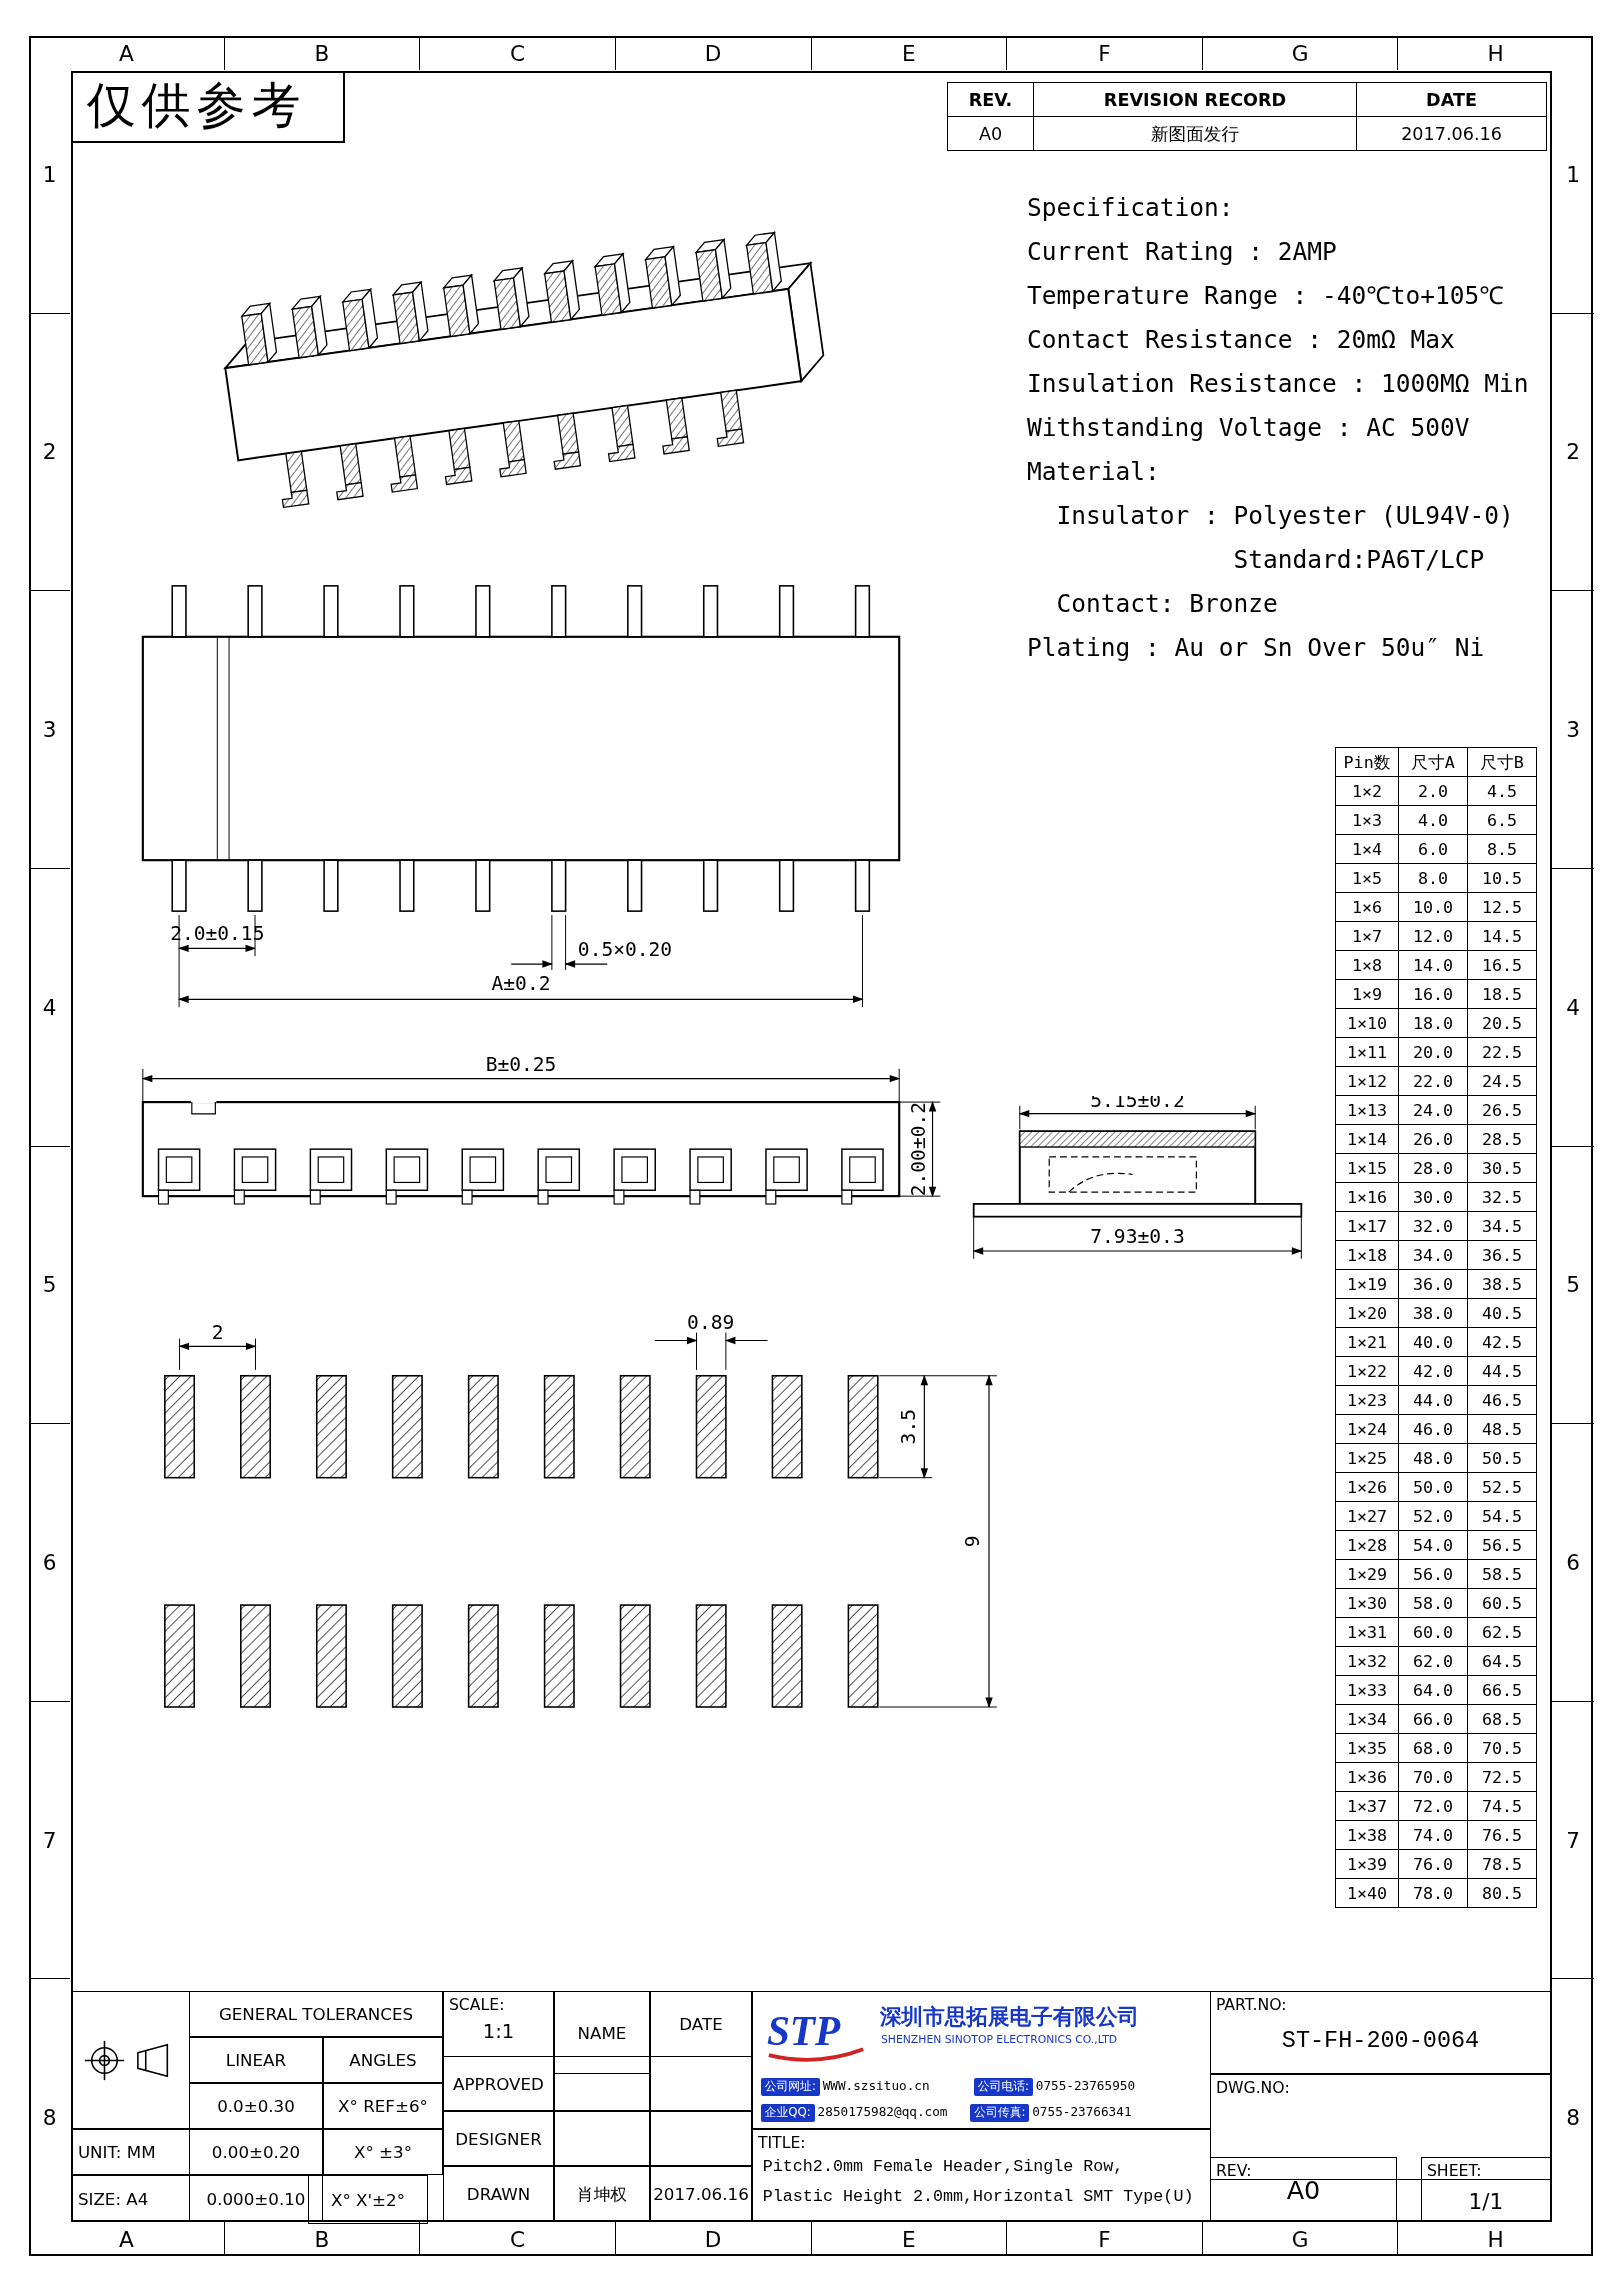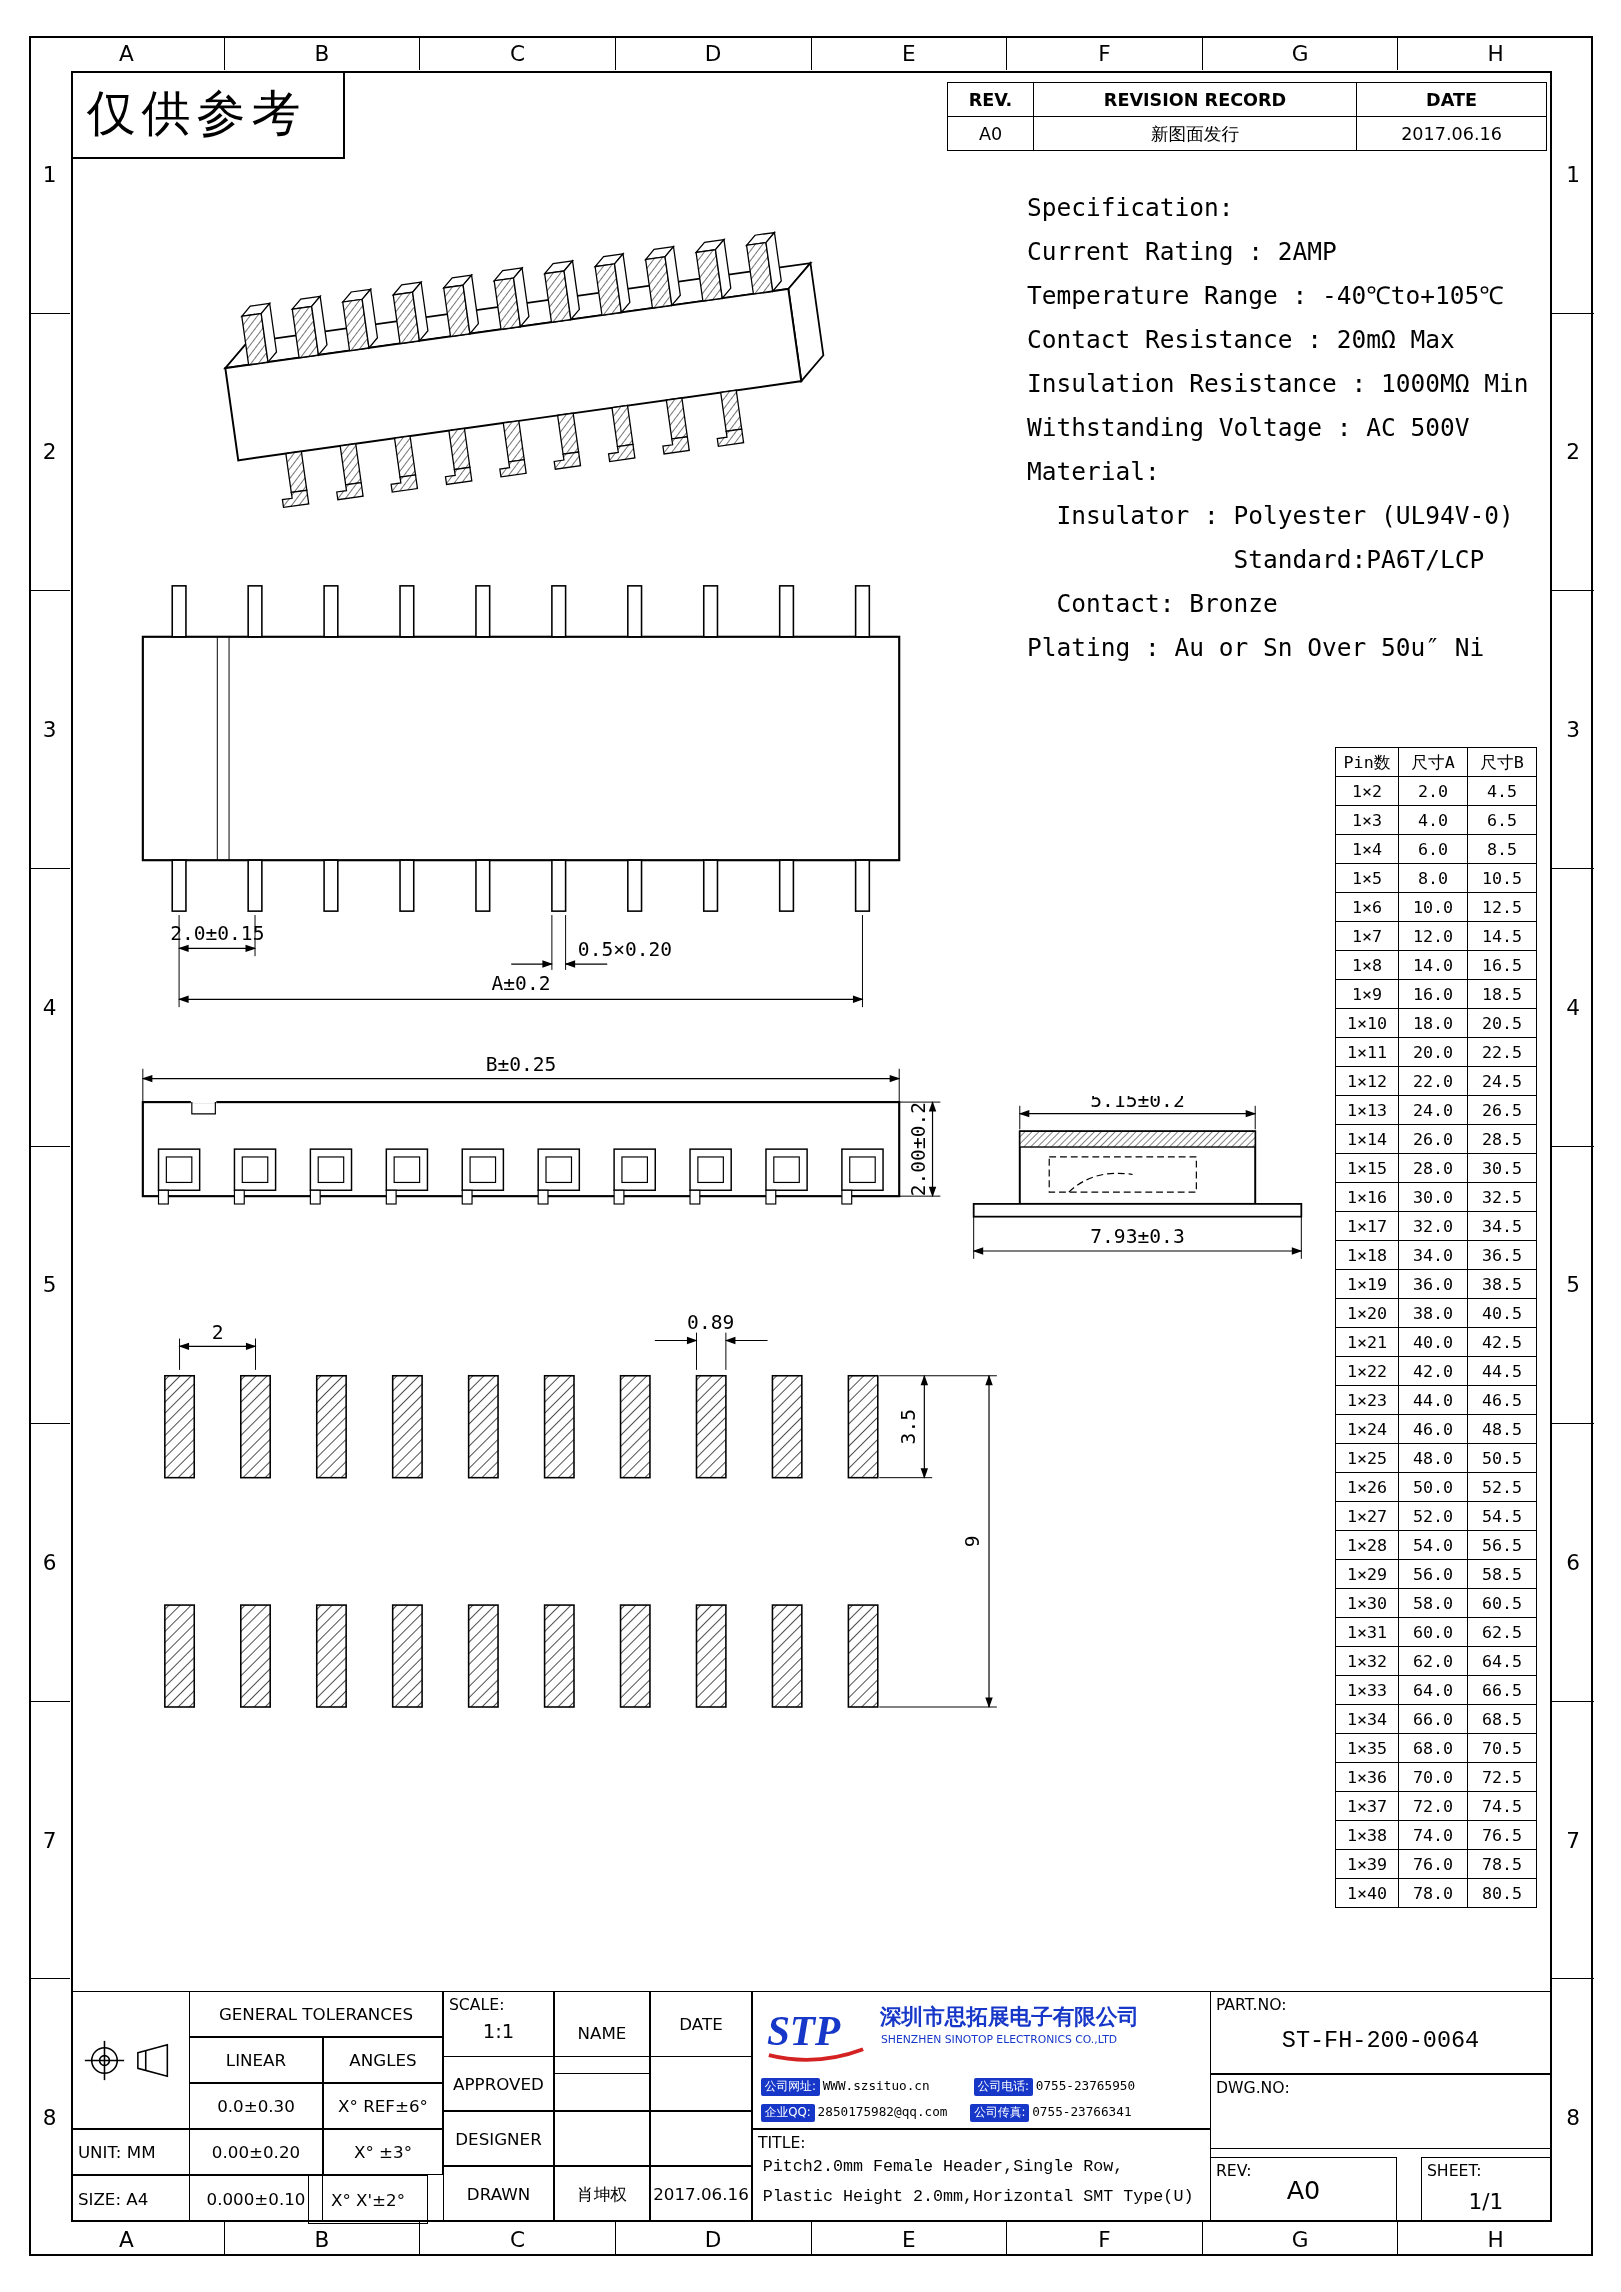--- a/index.html
+++ b/index.html
@@ -13,21 +13,21 @@
   .band{display:flex}
   .band-top{left:29px;top:36px;width:1564px;height:34px}
   .band-bottom{left:29px;top:2222px;width:1564px;height:34px}
   .band-left{left:29px;top:36px;width:41px;height:2220px;flex-direction:column}
   .band-right{left:1552px;top:36px;width:42px;height:2220px;flex-direction:column}
   .band .grid-cell{flex:1;display:flex;align-items:center;justify-content:center;font-size:21.6px}
   .band-top .grid-cell,.band-bottom .grid-cell{border-right:1.5px solid #000}
   .band-top .grid-cell:last-child,.band-bottom .grid-cell:last-child{border-right:none}
   .band-left .grid-cell,.band-right .grid-cell{border-bottom:1.5px solid #000}
   .band-left .grid-cell:last-child,.band-right .grid-cell:last-child{border-bottom:none}
-  .watermark{left:71px;top:71px;width:274px;height:88px;border-right:2px solid #000;border-bottom:2px solid #000;
+  .watermark{left:71px;top:71px;width:274px;height:72px;border-right:2px solid #000;border-bottom:2px solid #000;
              display:flex;align-items:center;padding-left:15.7px;font-size:49px;letter-spacing:5.9px}
   table{border-collapse:collapse}
   .rev-table{left:947px;top:82px;font-size:17.6px;table-layout:fixed}
   .rev-table th,.rev-table td{border:1.6px solid #000;height:34px;text-align:center;font-weight:bold;padding:0}
   .rev-table td{font-weight:normal}
   .spec{left:1027px;top:186px;font-size:24.5px;line-height:44px;white-space:pre;
         font-family:"DejaVu Sans Mono","Liberation Mono",monospace}
   .pin-table{left:1335px;top:747px;width:200px;font-size:16.7px;table-layout:fixed;
              font-family:"DejaVu Sans Mono","Liberation Mono",monospace}
   .pin-table th,.pin-table td{border:1.4px solid #000;height:29px;text-align:center;font-weight:normal;padding:0;line-height:1}
@@ -665,21 +665,21 @@
   <div class="tb" style="left:752px;top:2129px;width:459px;height:93px">
     <div class="lbl">TITLE:</div>
     <div class="mono" style="position:absolute;left:9.8px;top:27.4px;font-size:16.7px">Pitch2.0mm Female Header,Single Row,</div>
     <div class="mono" style="position:absolute;left:9.8px;top:57px;font-size:16.7px">Plastic Height 2.0mm,Horizontal SMT Type(U)</div>
   </div>
 
   <div class="tb" style="left:1210px;top:1991px;width:341px;height:83px">
     <div class="lbl">PART.NO:</div>
     <div class="ctr mono" style="padding-top:15.7px;font-size:23.5px">ST-FH-200-0064</div>
   </div>
-  <div class="tb" style="left:1210px;top:2074px;width:341px;height:75px">
+  <div class="tb" style="left:1210px;top:2074px;width:341px;height:106px">
     <div class="lbl">DWG.NO:</div>
   </div>
   <div class="tb" style="left:1210px;top:2157px;width:187px;height:65px">
     <div class="lbl">REV:</div>
     <div class="ctr" style="font-size:25.5px">A0</div>
   </div>
   <div class="tb" style="left:1421px;top:2157px;width:130px;height:65px">
     <div class="lbl">SHEET:</div>
     <div class="ctr" style="padding-top:23px;font-size:21.6px">1/1</div>
   </div>

